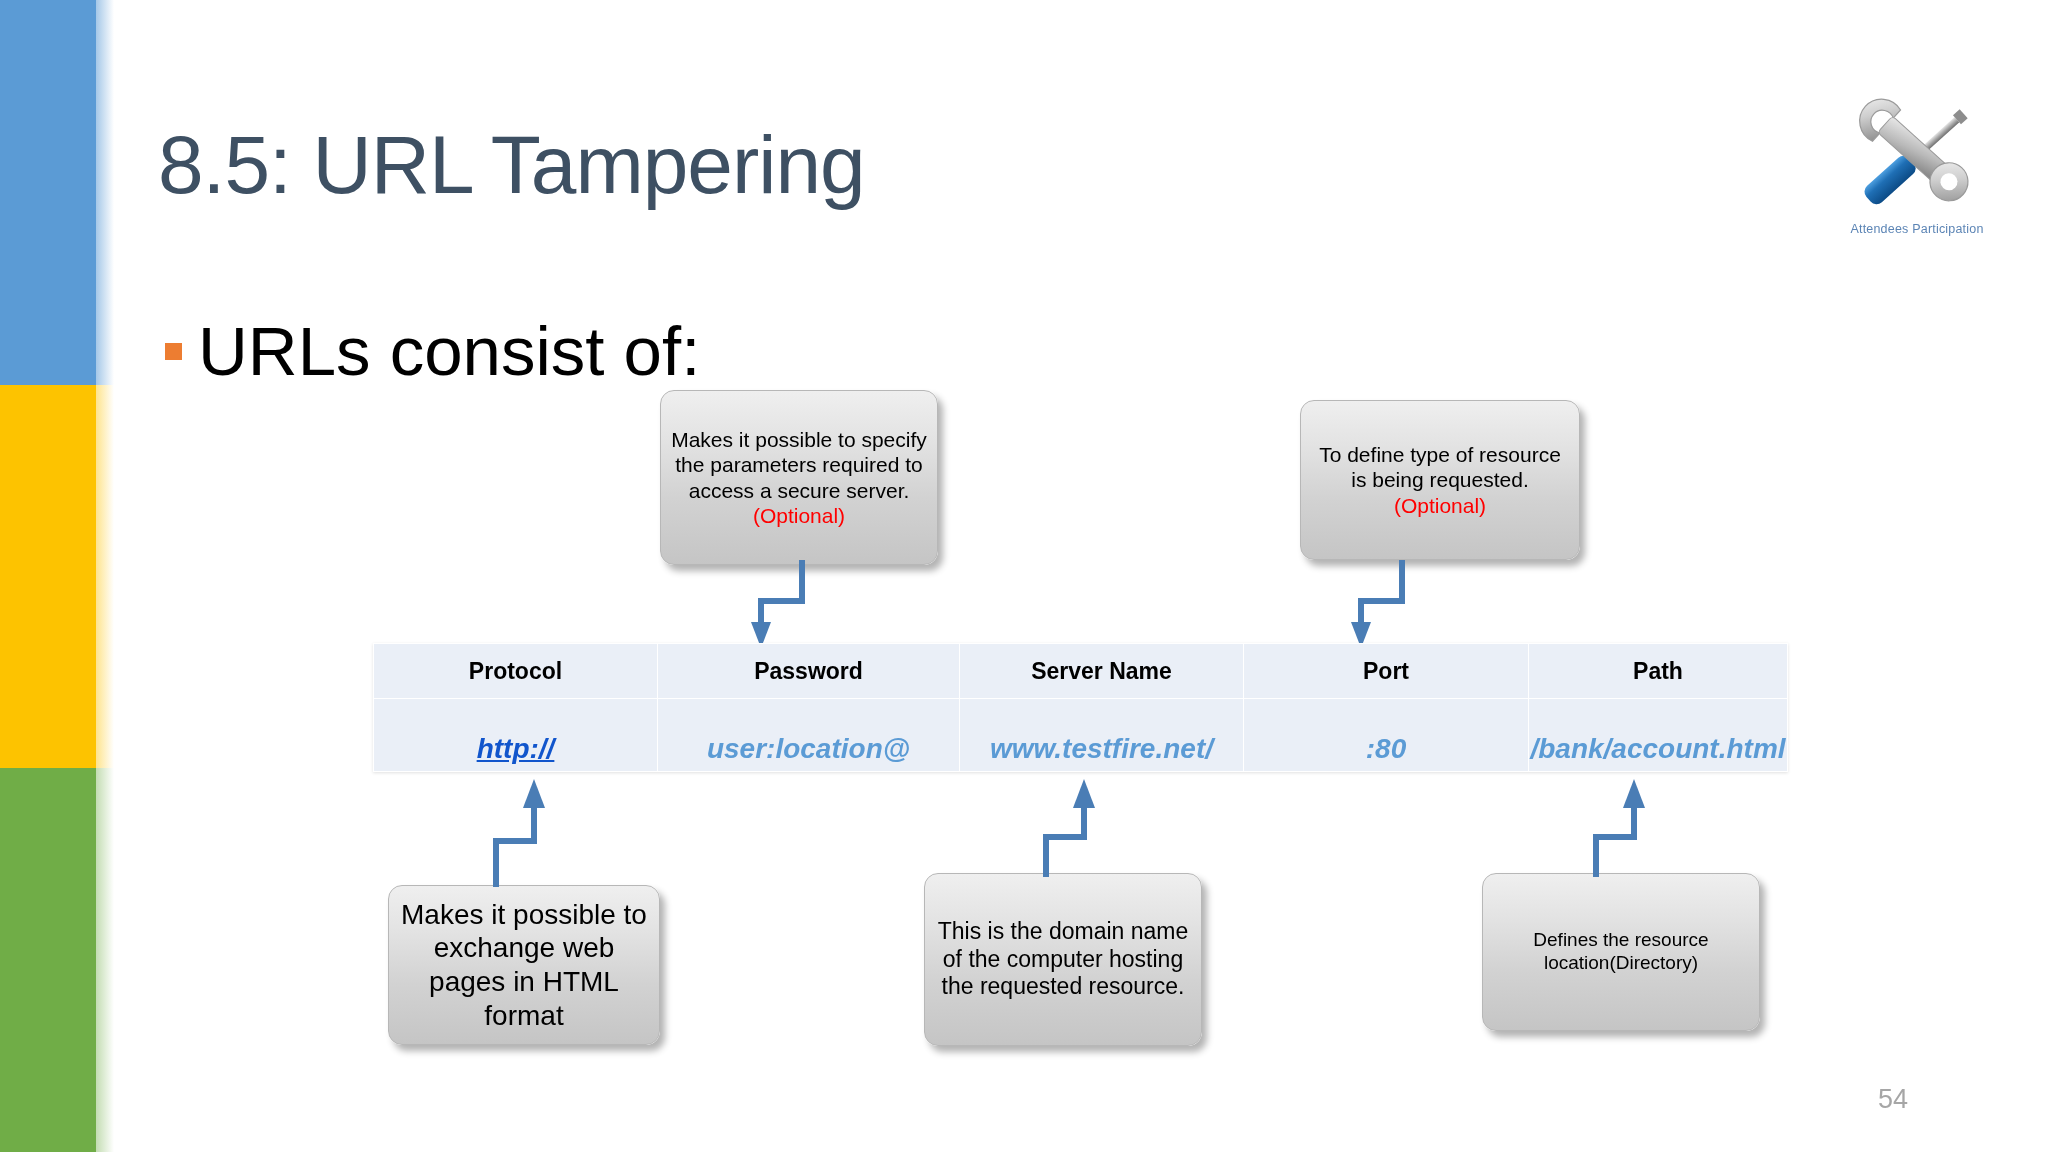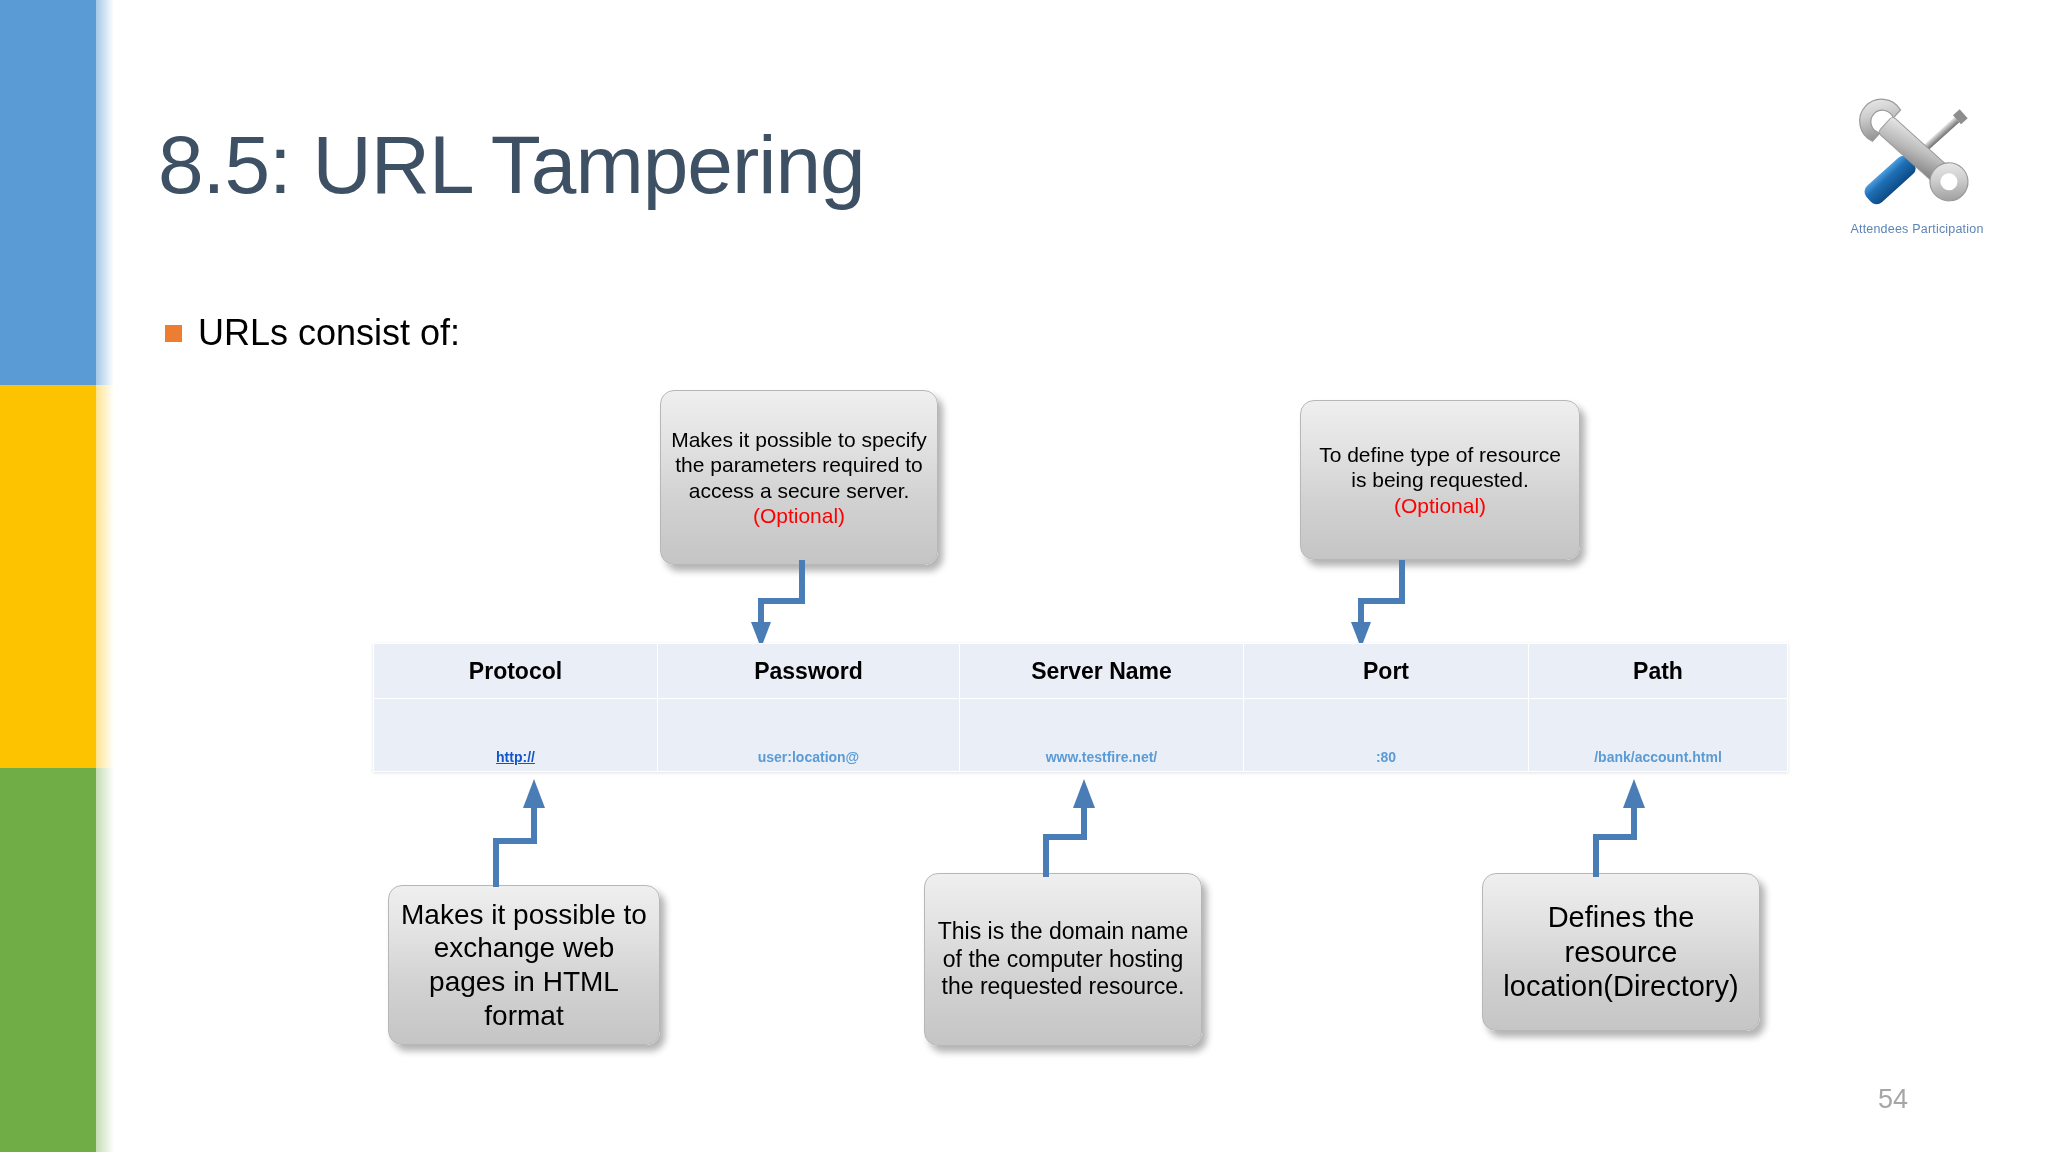--- a/index.html
+++ b/index.html
@@ -49,21 +49,21 @@
     left: 165px; top: 312px;
     display: flex; align-items: center;
   }
   #bullet-marker {
     width: 17px; height: 17px;
     background: #ed7d31;
     margin-right: 16px;
     flex: 0 0 auto;
   }
   #bullet-text {
-    font-size: 36px;
+    font-size: 69px;
     color: #000000;
     white-space: nowrap;
   }
 
   
   #tools-logo {
     position: absolute;
     left: 1832px; top: 78px;
     width: 170px; height: 150px;
   }
@@ -96,21 +96,21 @@
     line-height: 1.20;
     padding: 6px 10px;
   }
   .callout .txt { display: block; }
   .optional { color: #ff0000; }
 
   #callout-password  { left: 660px;  top: 390px;  width: 278px; height: 175px; font-size: 21px; }
   #callout-port      { left: 1276px; top: 400px;  width: 280px; height: 160px; font-size: 21px; margin-left: 24px; }
   #callout-protocol  { left: 388px;  top: 885px;  width: 272px; height: 160px; font-size: 28px; }
   #callout-server    { left: 924px;  top: 873px;  width: 278px; height: 173px; font-size: 23px; }
-  #callout-path      { left: 1482px; top: 873px;  width: 278px; height: 158px; font-size: 29px; text-align: center; }
+  #callout-path      { left: 1482px; top: 873px;  width: 278px; height: 158px; font-size: 19px; text-align: center; }
 
   
   .arrow-svg { position: absolute; overflow: visible; }
 
   
   #url-table {
     position: absolute;
     left: 373px; top: 643px;
     width: 1414px;
     border-collapse: collapse;
@@ -124,25 +124,26 @@
     vertical-align: middle;
   }
   #url-table tr.head-row td {
     height: 52px;
     font-size: 23px;
     font-weight: bold;
     color: #000000;
   }
   #url-table tr.value-row td {
     height: 65px;
-    font-size: 14px;
+    font-size: 28px;
     font-weight: bold;
     color: #5b9bd5;
     vertical-align: bottom;
     padding-bottom: 6px;
+    font-style: italic;
   }
   #url-table tr.value-row td.link-cell {
     color: #1155cc;
   }
   #url-table tr.value-row td.link-cell .u {
     text-decoration: underline;
   }
 
   
   #page-number {

